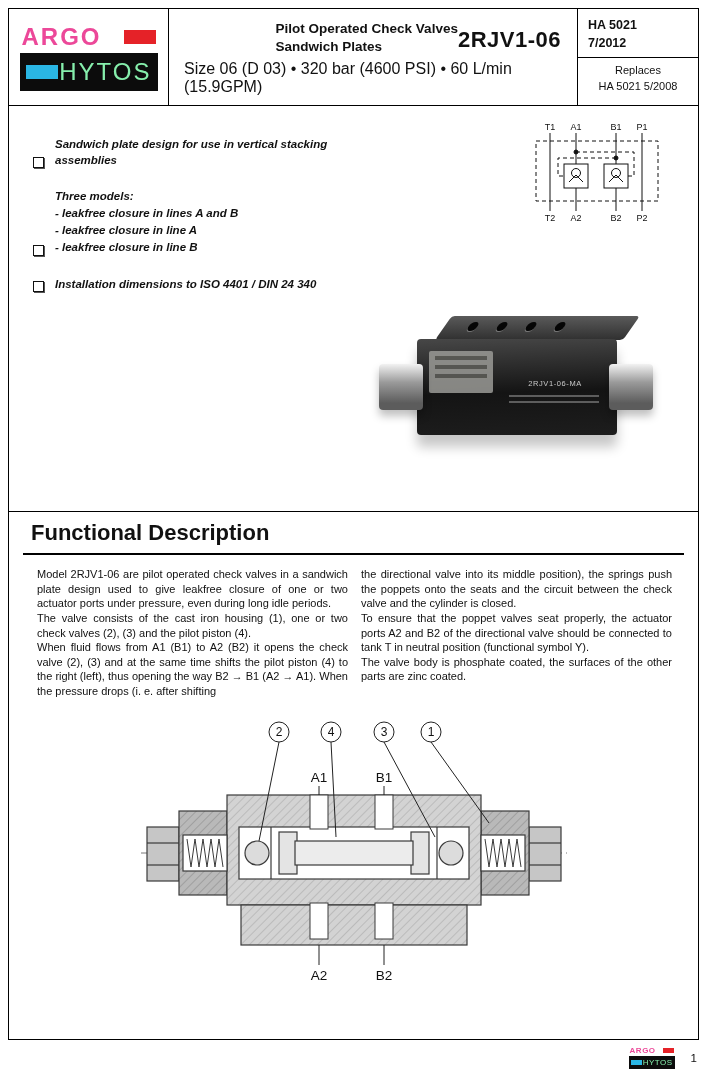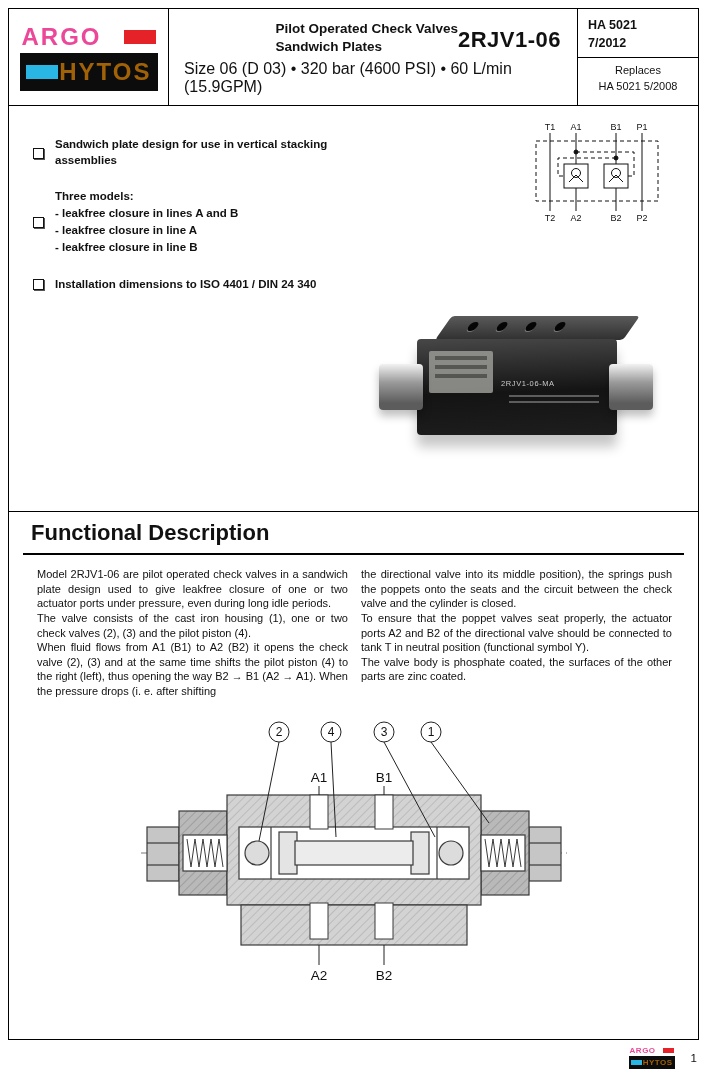--- a/index.html
+++ b/index.html
@@ -17,55 +17,55 @@
 
   
   .header { display:flex; height:97px; border-bottom:1px solid #000; flex:0 0 auto; }
   .logo-cell { width:160px; border-right:1px solid #000; display:flex; align-items:center; justify-content:center; }
   .logo { width:138px; }
   .logo-row1 { display:flex; align-items:center; justify-content:space-between; padding:0 2px 2px 2px; }
   .logo-argo { font-size:24px; font-weight:bold; letter-spacing:2px; color:#ec4899; }
   .logo-red { width:32px; height:14px; background:#e52228; }
   .logo-row2 { background:#0c0c0c; display:flex; align-items:center; justify-content:space-between; padding:5px 6px; }
   .logo-cyan { width:32px; height:14px; background:#2ab6e4; }
-  .logo-hytos { color:#a16207; font-size:24px; font-weight:bold; letter-spacing:2px; }
+  .logo-hytos { color:#86efac; font-size:24px; font-weight:normal; letter-spacing:2px; }
 
   .center-cell { flex:1; display:flex; flex-direction:column; justify-content:space-between; padding:11px 8px 9px 15px;align-items:flex-end; }
   .center-top { display:flex; justify-content:space-between; align-items:flex-start; }
   .title-lines { font-size:13.5px; font-weight:bold; line-height:1.3; }
   .model-number { font-size:22px; font-weight:bold; letter-spacing:0.5px; margin-top:7px; margin-right:8px; }
   .subtitle { font-size:16px; }
 
   .doc-cell { width:121px; border-left:1px solid #000; display:flex; flex-direction:column; font-size:12.5px; }
   .doc-top { font-weight:bold; line-height:1.45; padding:7px 10px 5px 10px; border-bottom:1px solid #000; flex:0 0 auto; }
   .doc-bottom { font-size:11px; line-height:1.4; padding:5px 10px;text-align:center; }
 
   
   .features { position:relative; height:405px; flex:0 0 auto; }
   .bullet-list { padding:30px 0 0 24px; width:360px; }
-  .bullet { display:flex; align-items:center; margin-bottom:20px; }
+  .bullet { display:flex; align-items:flex-end; margin-bottom:20px;font-style:italic; }
   .chk { flex:0 0 auto; width:11px; height:11px; border:1.6px solid #111; margin:2px 11px 0 0; background:#fff; box-shadow:1px 1px 0 #555; }
   .btext { font-size:11.5px; font-weight:bold; line-height:1.4; }
   .sub { margin-top:1px; }
 
   .symbol-svg { position:absolute; right:4px; top:14px; }
   .sym-label { font-size:9px; fill:#111; }
 
   
   .photo { position:absolute; left:368px; top:188px; width:278px; height:168px; }
   .ph-topface { position:absolute; left:58px; top:22px; width:188px; height:24px;
     background:linear-gradient(#5a5a5a,#303030); transform:skewX(-35deg); transform-origin:bottom left;
     border-radius:3px; display:flex; gap:20px; padding:6px 0 0 24px; }
   .hole { width:9px; height:9px; border-radius:50%; background:#050505; box-shadow:0 1px 0 #777; }
   .ph-body { position:absolute; left:40px; top:45px; width:200px; height:96px;
     background:linear-gradient(178deg,#474747,#141414 55%,#1d1d1d);
     border-radius:4px; box-shadow:0 12px 12px rgba(0,0,0,0.22); }
   .ph-plate { position:absolute; left:12px; top:12px; width:64px; height:42px; background:#9a9a96; opacity:.85; border-radius:2px; }
   .ph-plate .bar { height:4px; background:#44443f; margin:5px 6px 0 6px; opacity:.7; }
-  .ph-model { position:absolute; left:84px; top:40px; width:108px; text-align:left;
+  .ph-model { position:absolute; left:84px; top:40px; width:108px; text-align:center;
     color:#c9c9c9; font-size:7.5px; letter-spacing:0.6px; }
   .ph-lines { position:absolute; left:92px; top:52px; width:90px; }
   .ph-lines div { height:2px; background:#8d8d8d; opacity:.6; margin-top:4px; }
   .ph-cyl { position:absolute; top:70px; width:44px; height:46px; border-radius:4px;
     background:linear-gradient(#f2f2f2,#9a9a9a 40%,#5c5c5c 85%); box-shadow:0 6px 8px rgba(0,0,0,0.25); }
   .ph-cyl.left { left:2px; }
   .ph-cyl.right { right:2px; }
 
   
   .funcdesc { border-top:1px solid #000; flex:0 0 auto; }

